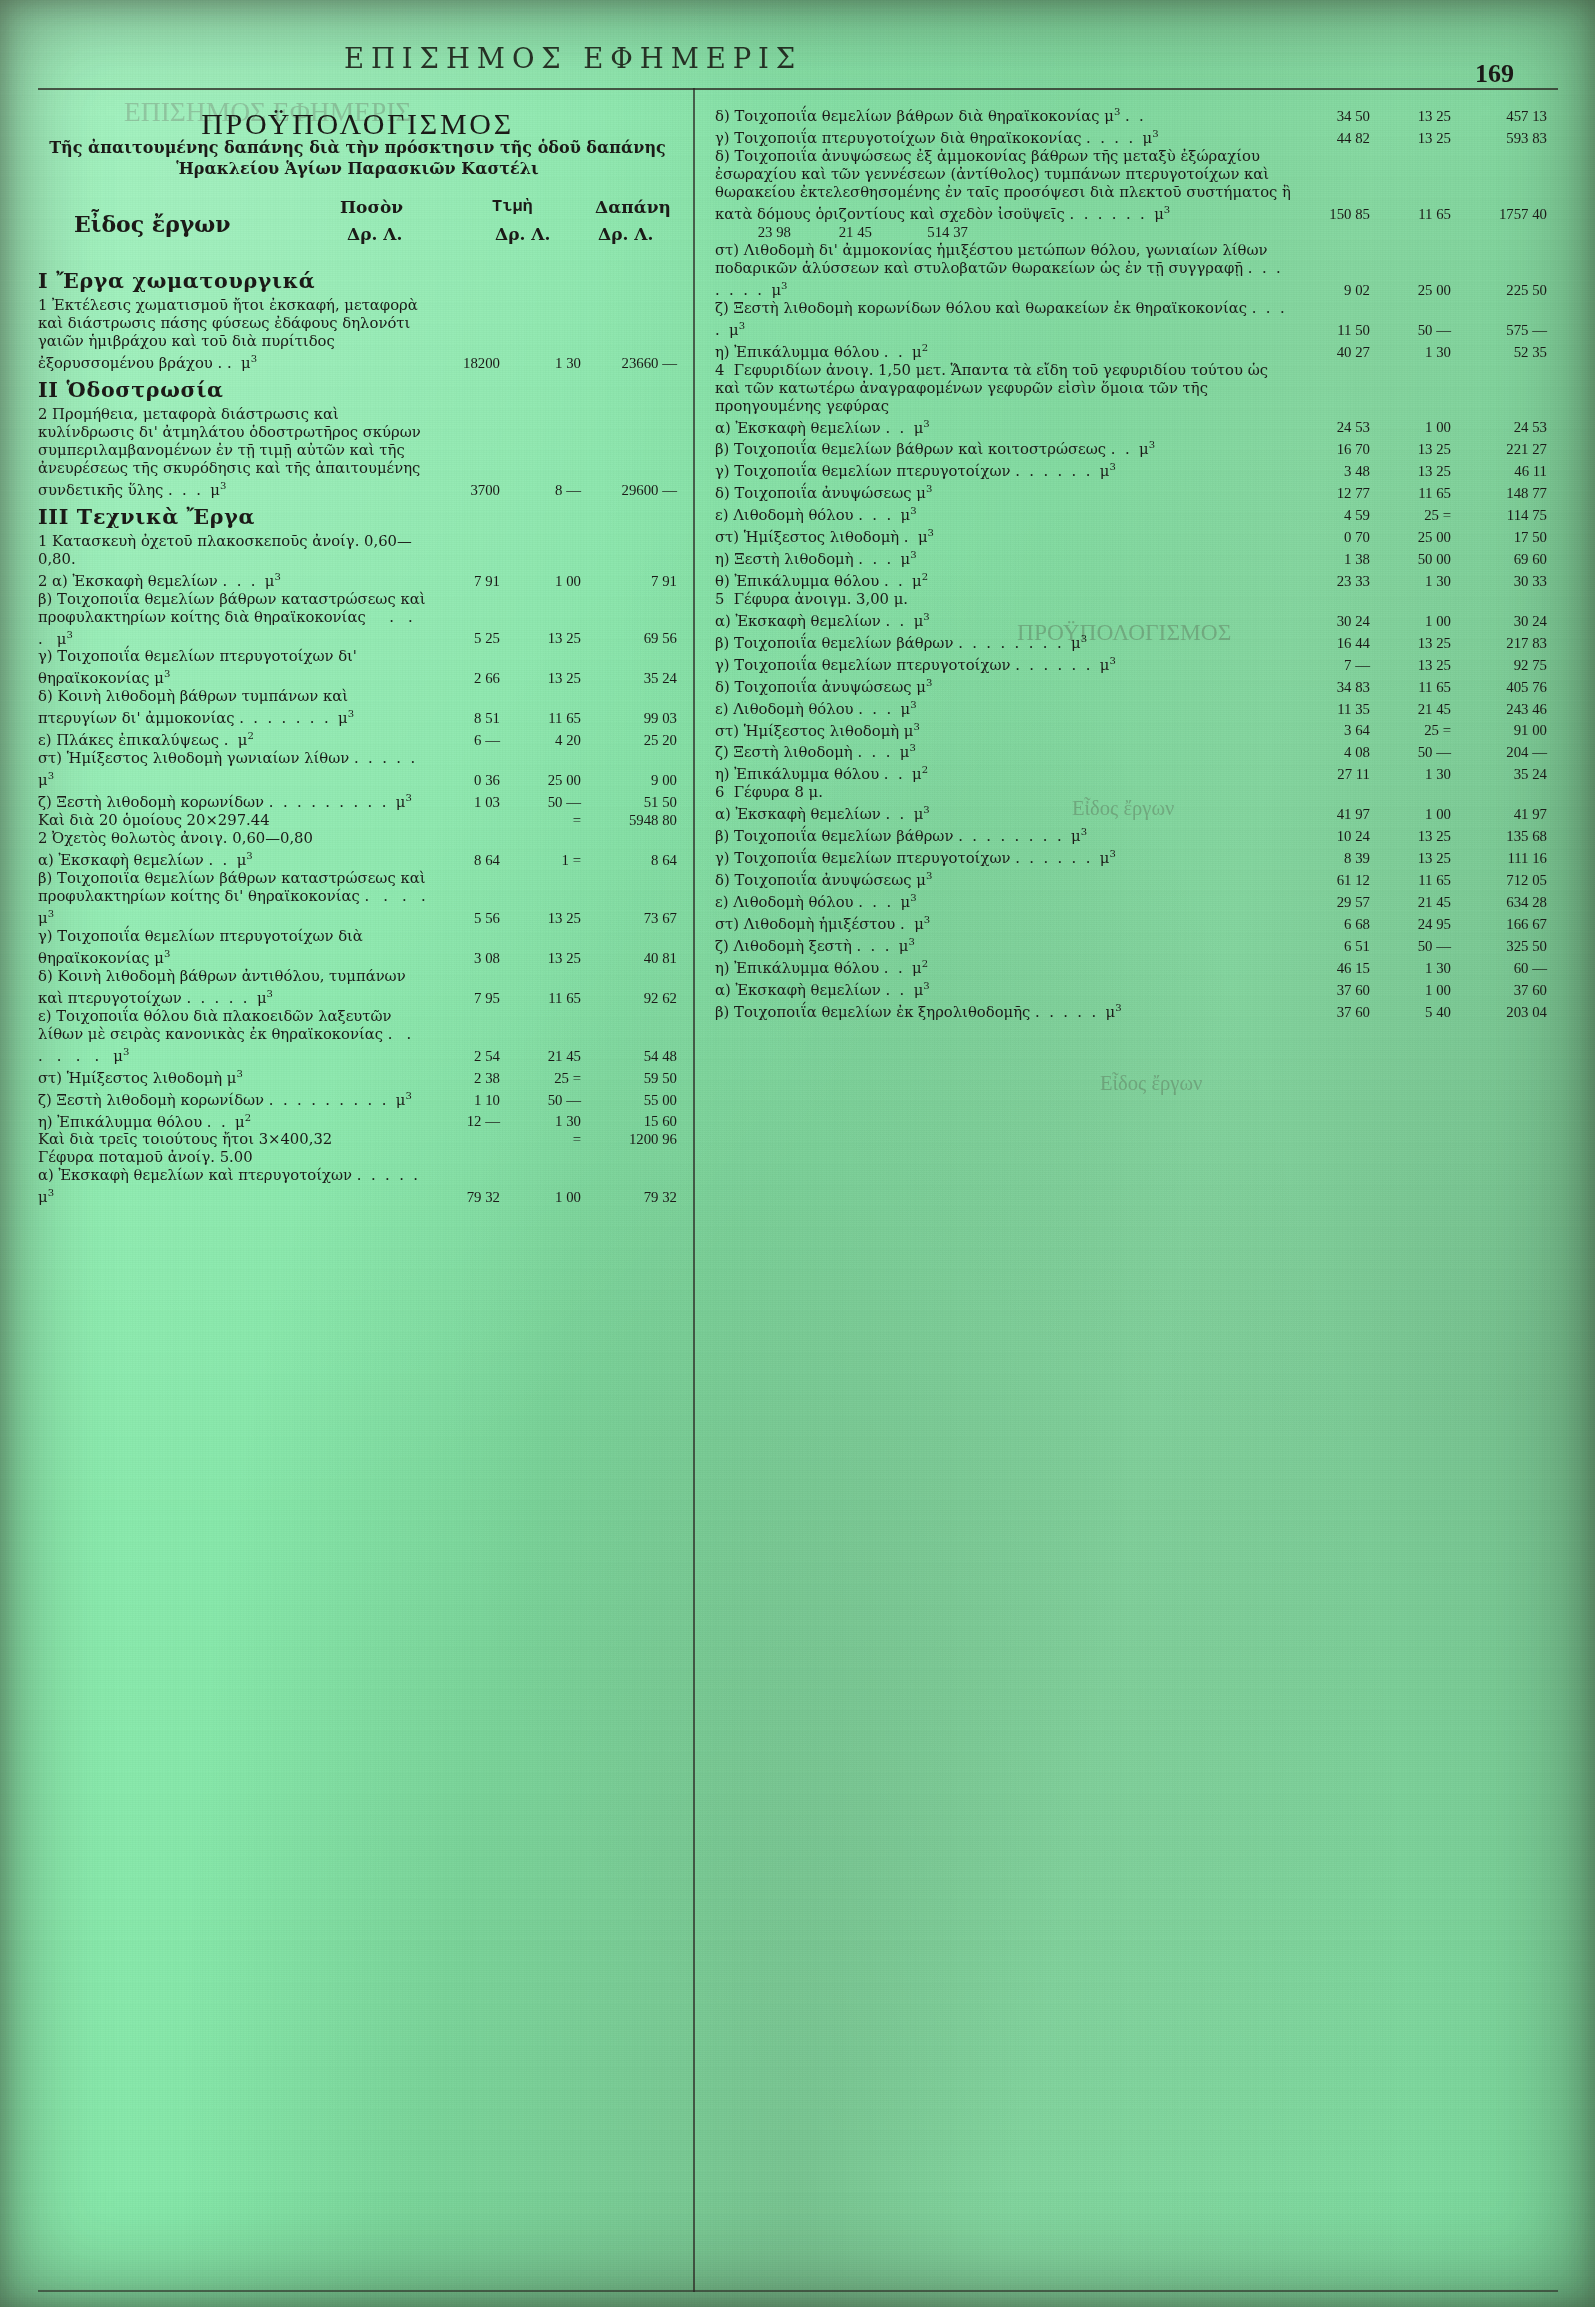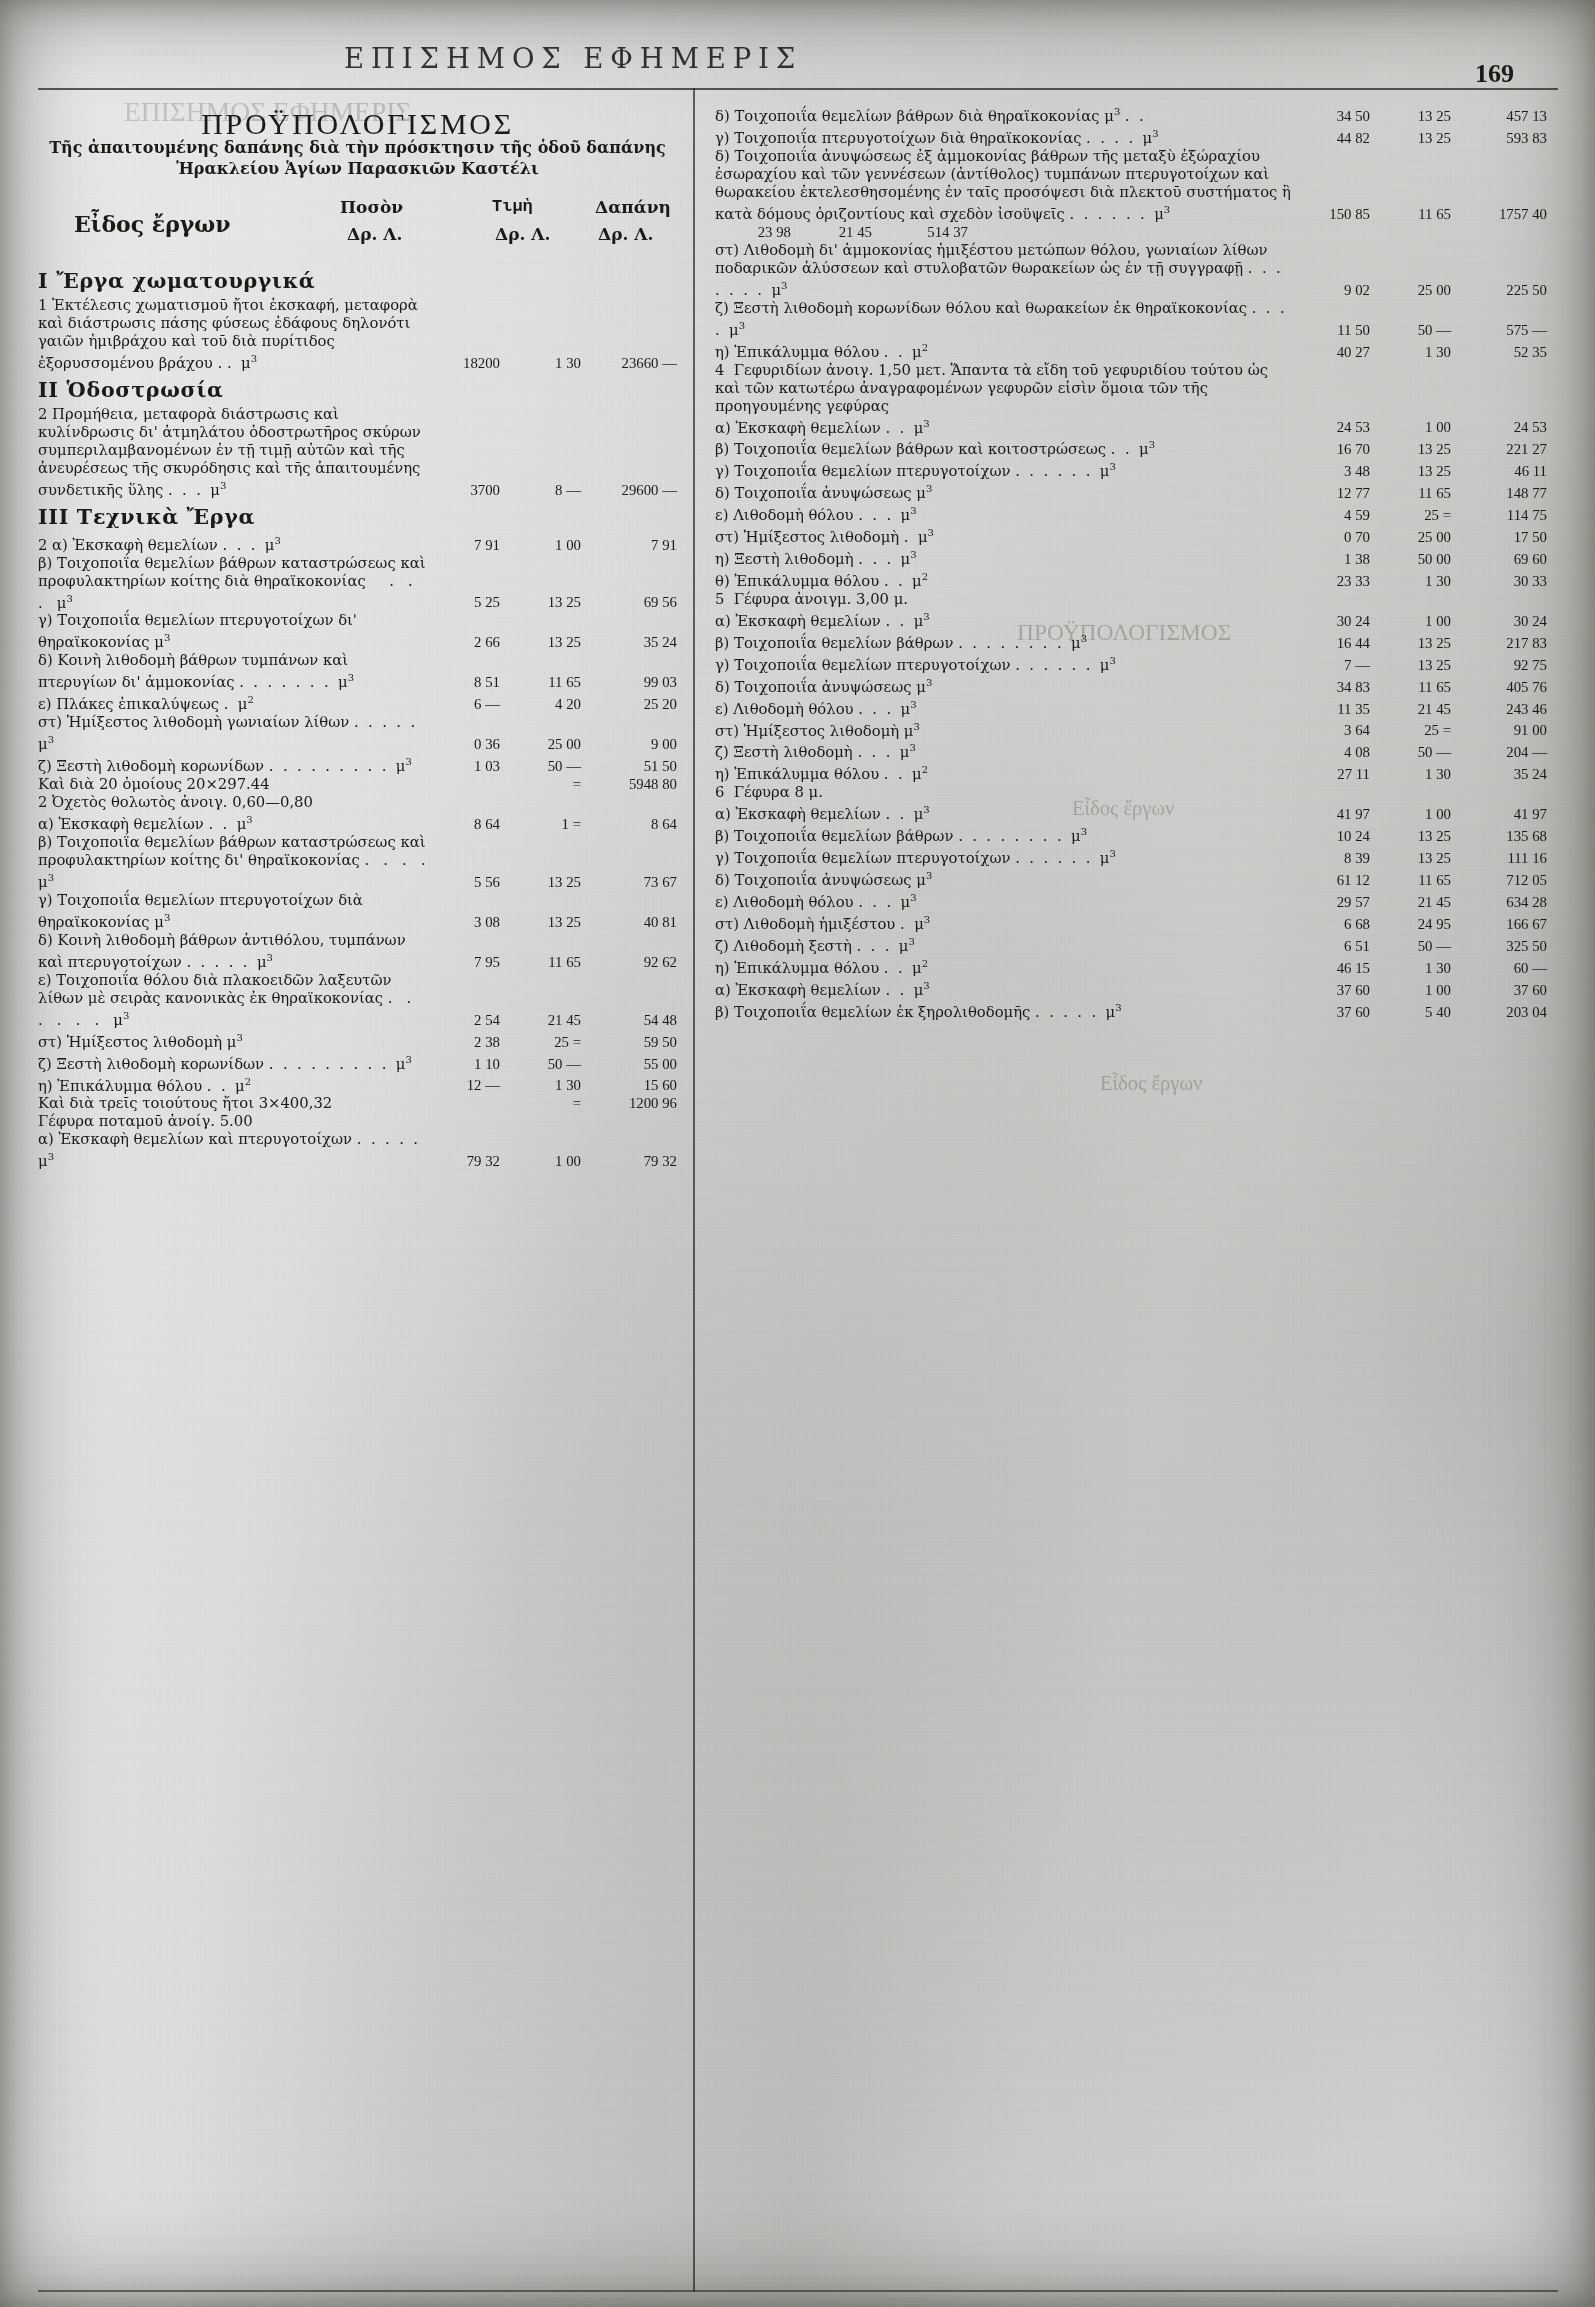--- a/index.html
+++ b/index.html
@@ -4,21 +4,21 @@
 <style>
   html, body {
     margin: 0;
     padding: 0;
     background: #8c8a80;
   }
   .page {
     position: relative;
     width: 1596px;
     height: 2307px;
-    background: #e5e5e5;
+    background: #86efac;
     overflow: hidden;
     font-family: "DejaVu Serif", serif;
     color: #1b1a17;
   }
   
   .page::before {
     content: "";
     position: absolute;
     inset: 0;
     background:
@@ -253,20 +253,26 @@
         </div>
         <div class="secthead">ΙΙ Ὁδοστρωσία</div>
         <div class="row">
           <div class="lbl">2 Προμήθεια, μεταφορὰ διάστρωσις καὶ κυλίνδρωσις δι' ἀτμηλάτου ὁδοστρωτῆρος σκύρων συμπεριλαμβανομένων ἐν τῇ τιμῇ αὐτῶν καὶ τῆς ἀνευρέσεως τῆς σκυρόδησις καὶ τῆς ἀπαιτουμένης συνδετικῆς ὕλης .  .  .  μ<sup>3</sup></div>
           <div class="num n1">3700</div>
           <div class="num n2">8 —</div>
           <div class="num n3">29600 —</div>
         </div>
         <div class="secthead">ΙΙΙ Τεχνικὰ Ἔργα</div>
         <div class="row">
+          <div class="lbl">1 Κατασκευὴ ὀχετοῦ πλακοσκεποῦς ἀνοίγ. 0,60—0,80.</div>
+          <div class="num n1"></div>
+          <div class="num n2"></div>
+          <div class="num n3"></div>
+        </div>
+        <div class="row">
           <div class="lbl">2 α) Ἐκσκαφὴ θεμελίων .  .  .  μ<sup>3</sup></div>
           <div class="num n1">7 91</div>
           <div class="num n2">1 00</div>
           <div class="num n3">7 91</div>
         </div>
         <div class="row">
           <div class="lbl">β) Τοιχοποιΐα θεμελίων βάθρων καταστρώσεως καὶ προφυλακτηρίων κοίτης διὰ θηραϊκοκονίας     .   .   .   μ<sup>3</sup></div>
           <div class="num n1">5 25</div>
           <div class="num n2">13 25</div>
           <div class="num n3">69 56</div>

